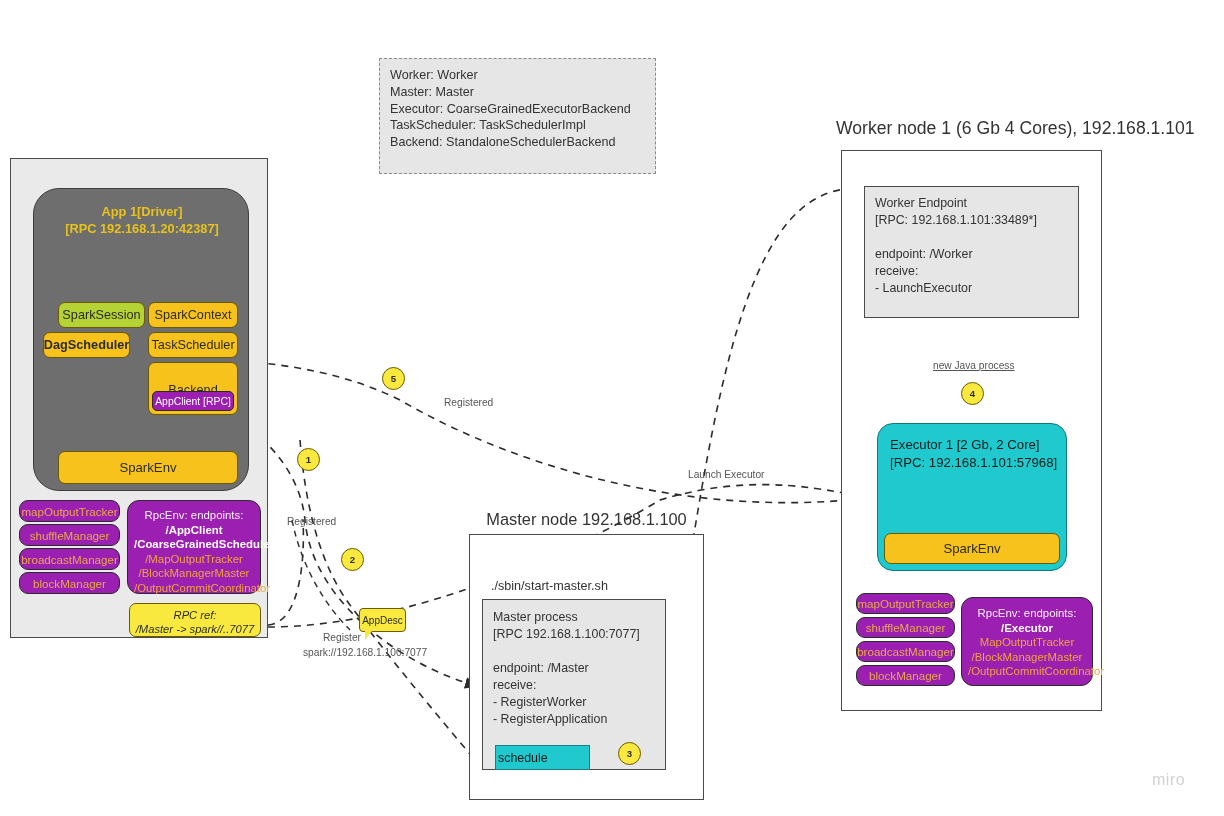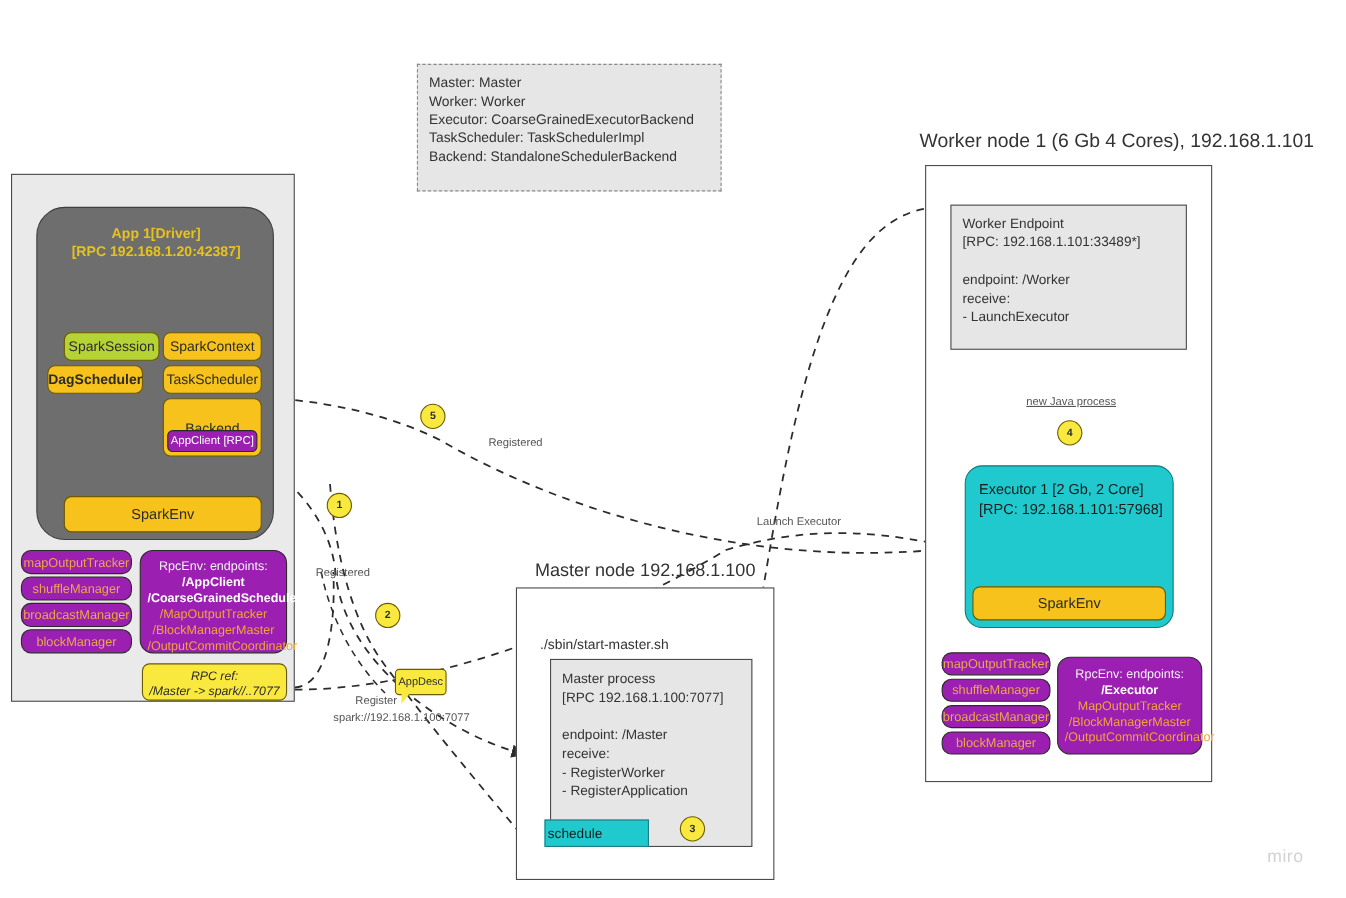--- a/index.html
+++ b/index.html
@@ -28,21 +28,21 @@
         padding:7px 6px;text-align:center;font-size:11.4px;line-height:14.6px;color:#f0a43a;}
   .purple-rpc .hdr{color:#f2f2f2;}
   .purple-rpc .bold{color:#ffffff;font-weight:700;}
   .rpcref{background:#f9e93f;border:1.3px solid #6b5a00;border-radius:7px;color:#2b2b2b;
         font-size:11.2px;line-height:14px;text-align:center;padding-top:4px;font-style:italic;}
 
   
   #master-title{left:469px;top:510px;width:235px;text-align:center;font-size:16.4px;color:#333;}
   #master-panel{left:469px;top:534px;width:235px;height:266px;background:#ffffff;border:1.5px solid #4a4a4a;}
   #master-script{left:21px;top:44px;font-size:12.6px;color:#333;}
-  #master-proc{left:30px;top:64px;width:184px;height:171px;background:#e6e6e6;border:1.5px solid #4a4a4a;
+  #master-proc{left:12px;top:64px;width:184px;height:171px;background:#e6e6e6;border:1.5px solid #4a4a4a;
                padding:9px 10px;font-size:12.4px;line-height:17px;color:#333;}
   #schedule-box{left:495px;top:745px;width:95px;height:25px;background:#1fc9cd;border:1.3px solid #1a7f86;
         font-size:12.4px;color:#1a1a1a;display:flex;align-items:center;padding-left:2px;}
 
   
   #worker-title{left:836px;top:118px;font-size:17.6px;color:#333;white-space:nowrap;}
   #worker-panel{left:841px;top:150px;width:261px;height:561px;background:#ffffff;border:1.5px solid #4a4a4a;}
   #worker-ep{left:864px;top:186px;width:215px;height:132px;background:#e6e6e6;border:1.5px solid #4a4a4a;
              padding:8px 10px;font-size:12.4px;line-height:17px;color:#333;}
   #executor{left:877px;top:423px;width:190px;height:148px;background:#1fc9cd;border:1.5px solid #13787b;border-radius:16px;}
@@ -100,22 +100,22 @@
     <path d="M973,568 L973,586"></path>
     <path d="M985,572 C1000,582 1010,590 1022,597" marker-end="url(#ah)"></path>
   </g>
 
   <g fill="none" stroke="#2b2b2b" stroke-width="1.4" stroke-dasharray="6,5">
     <path d="M292,520 C300,560 320,600 350,630"></path>
   </g>
 </svg>
 
 <div class="abs" id="legend">
+  <div>Worker: Worker</div>
   <div>Master: Master</div>
-  <div>Worker: Worker</div>
   <div>Executor: CoarseGrainedExecutorBackend</div>
   <div>TaskScheduler: TaskSchedulerImpl</div>
   <div>Backend: StandaloneSchedulerBackend</div>
 </div>
 
 <div class="abs" id="driver-panel">
 
   <div class="abs" id="driver-app">
     <div class="abs" id="driver-title">
       <div>App 1[Driver]</div>

